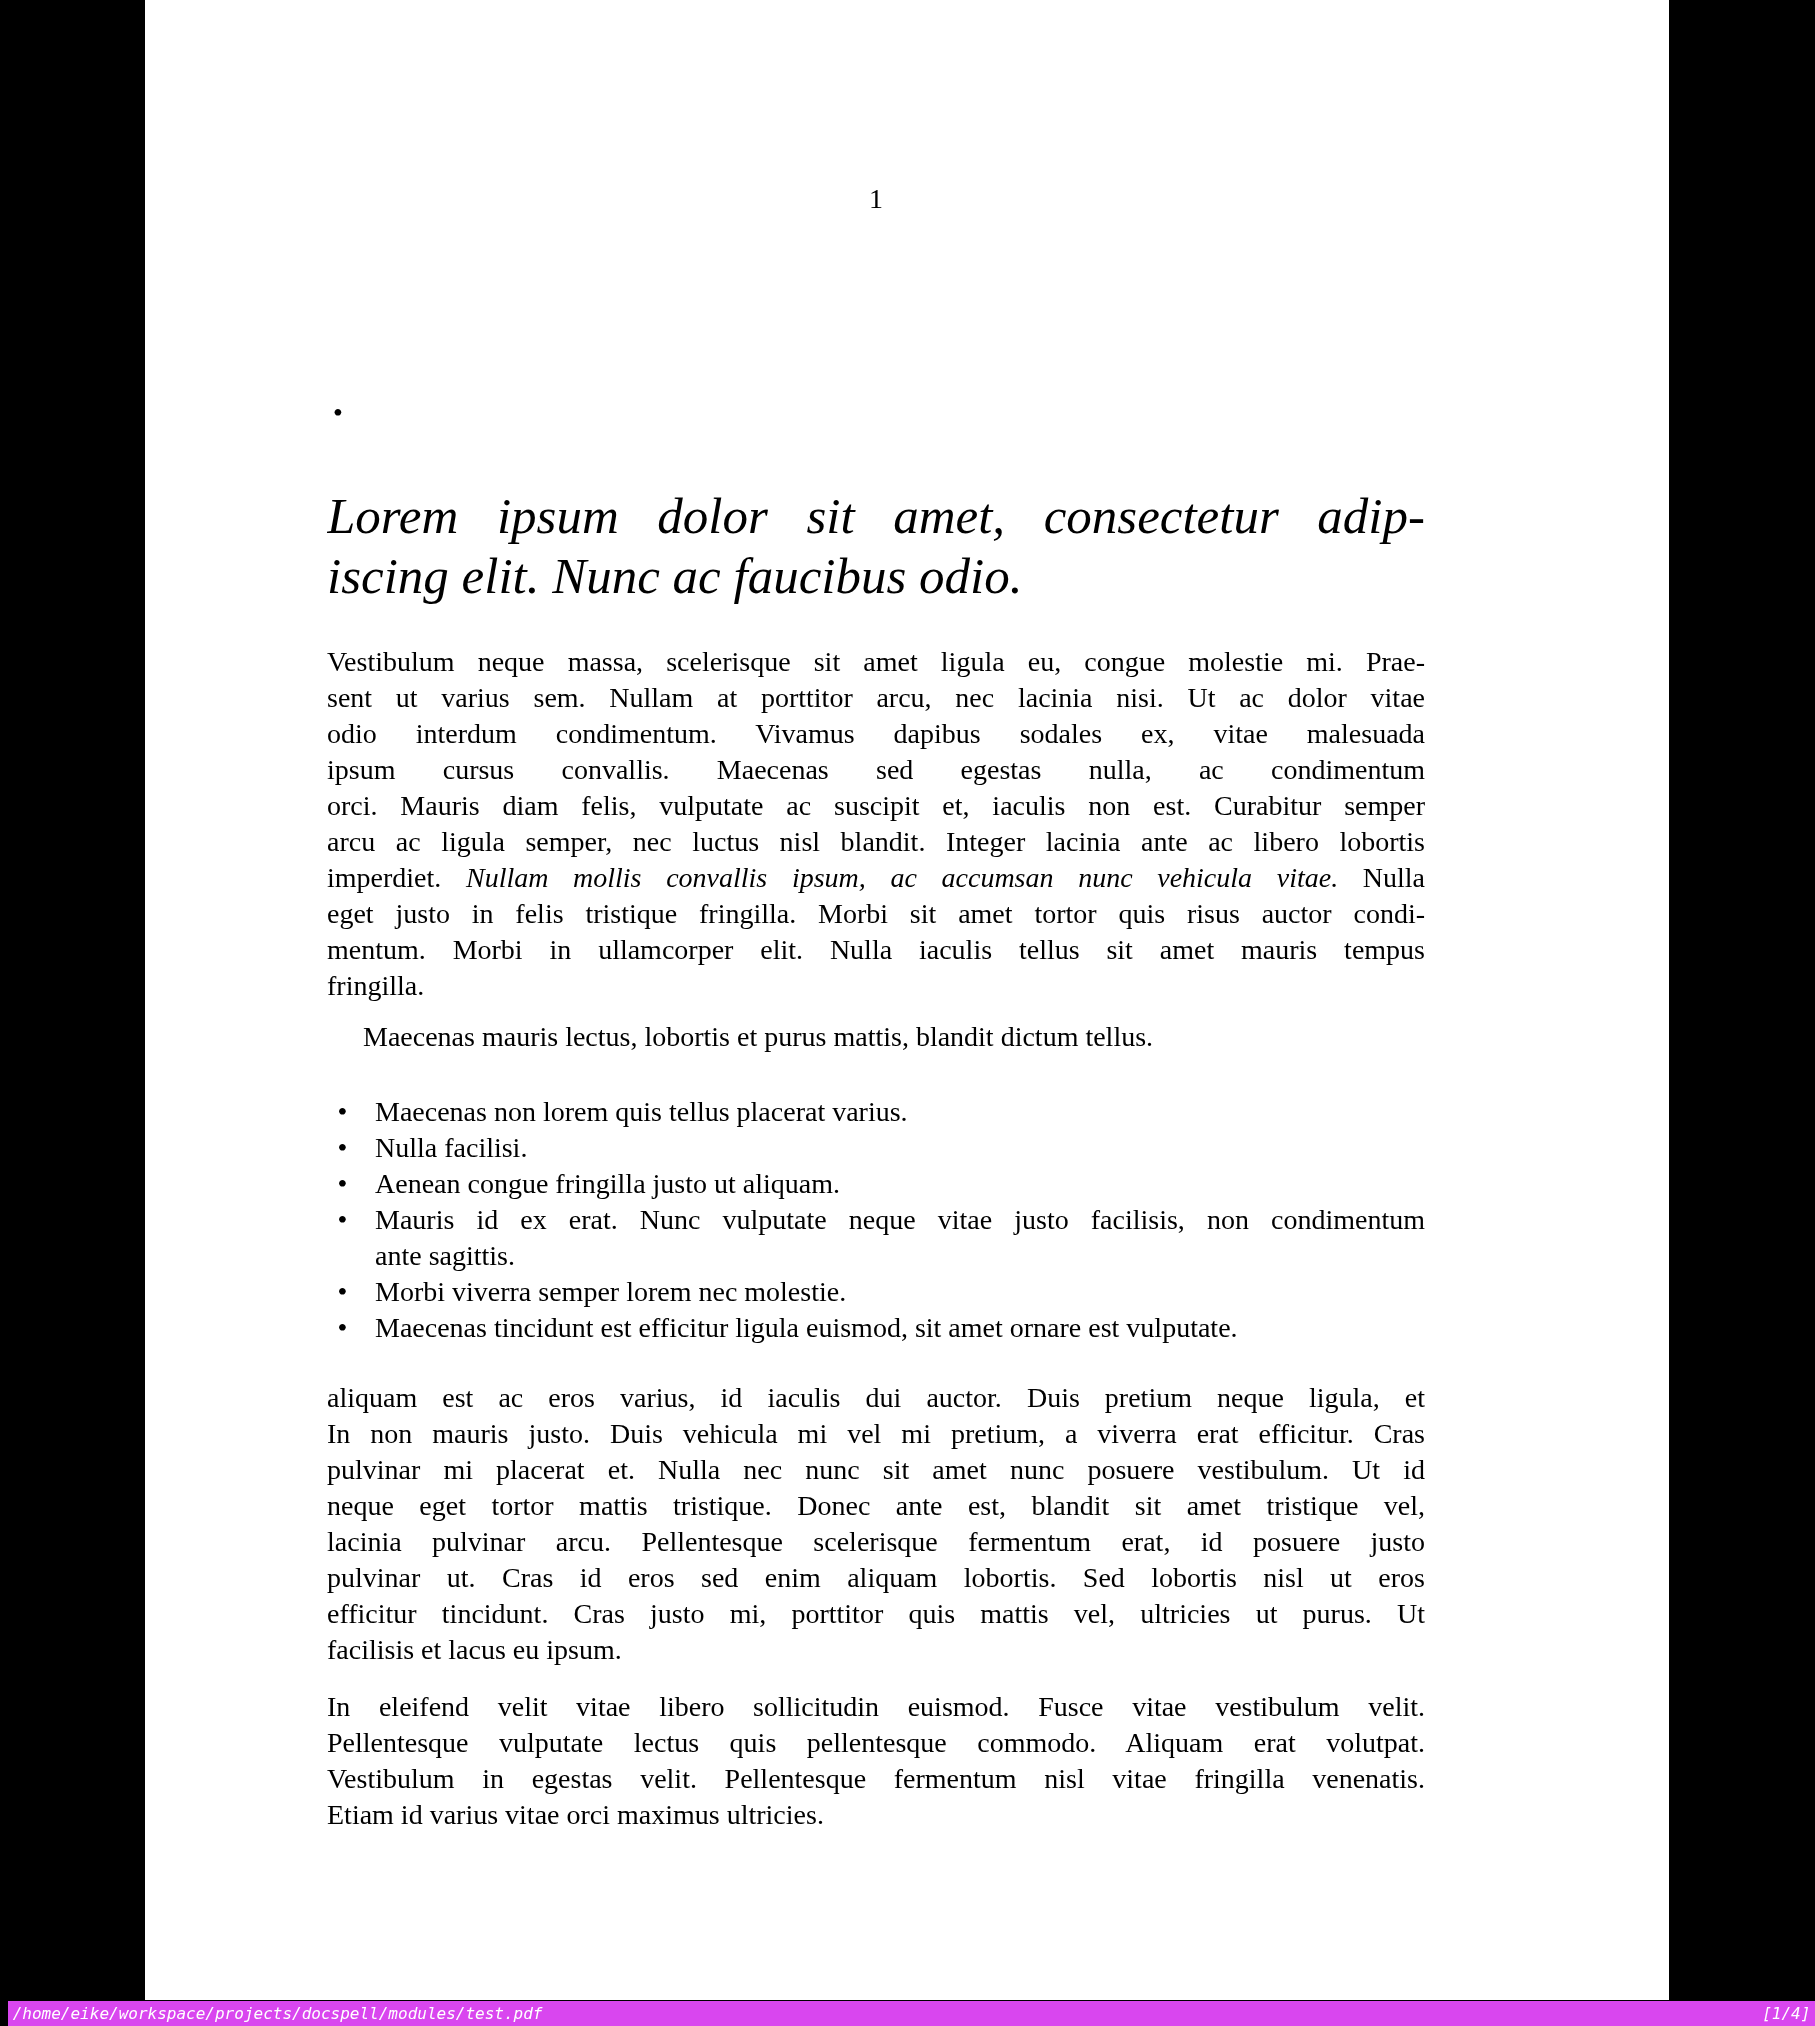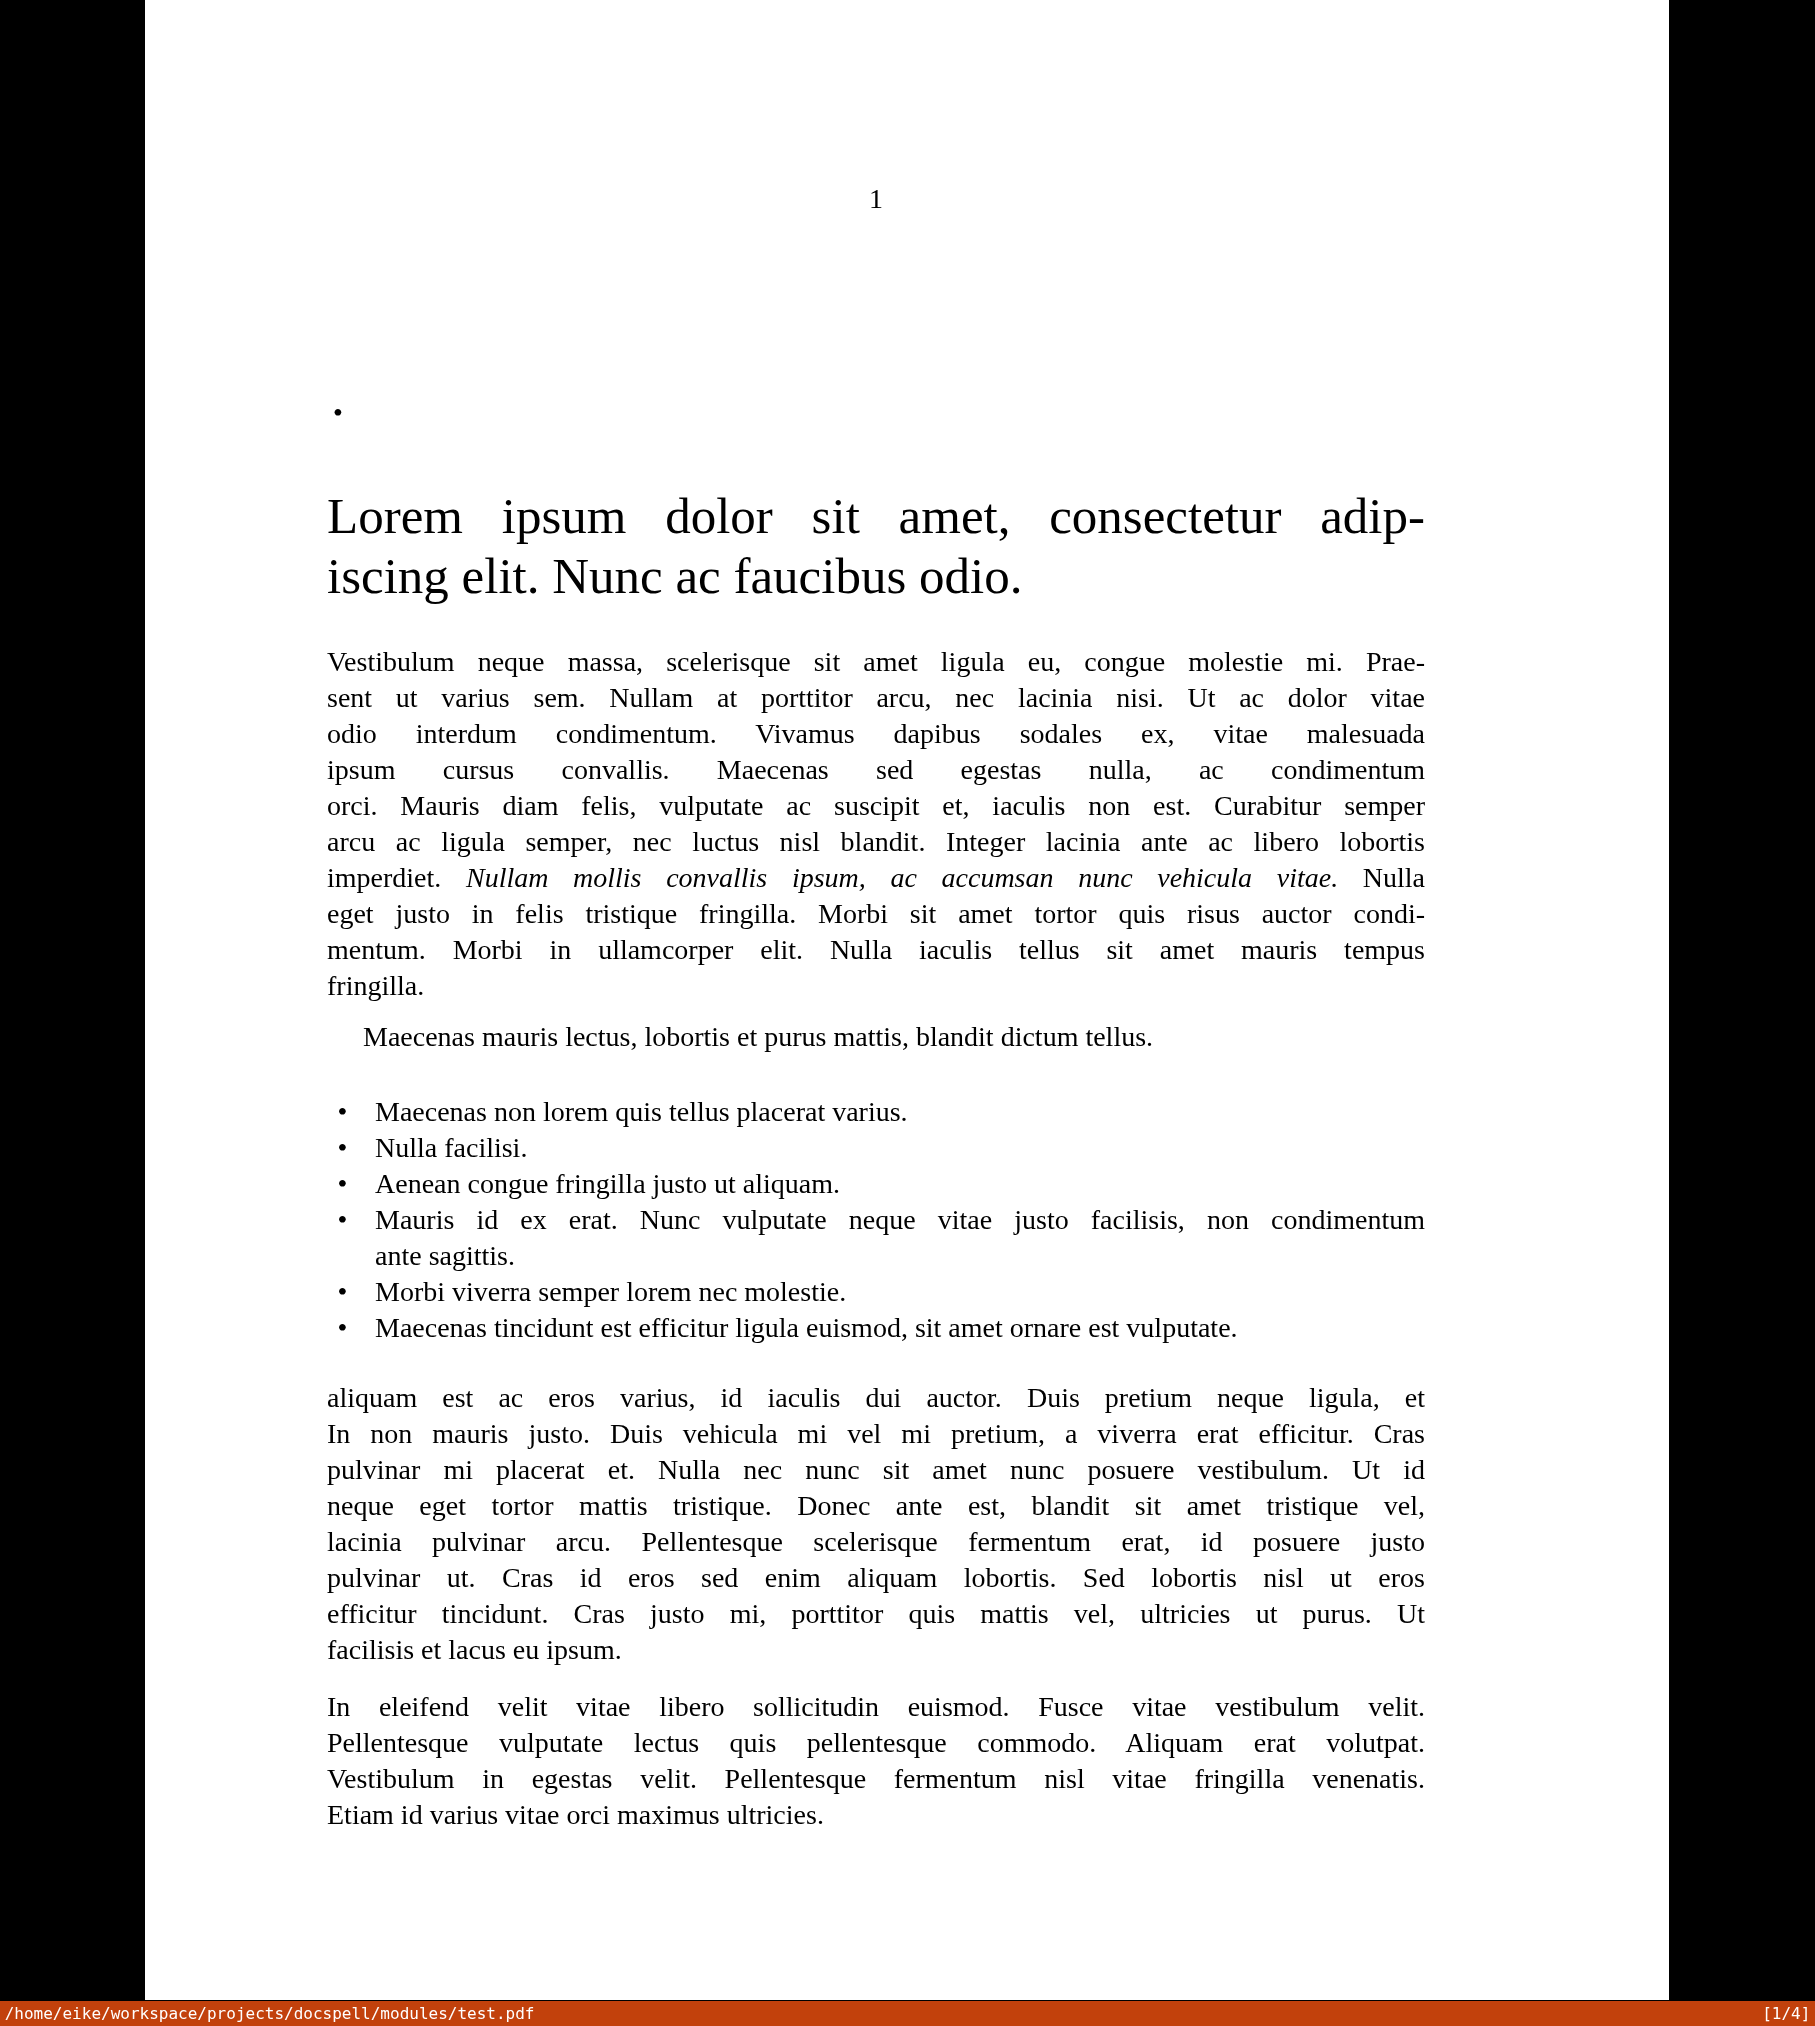--- a/index.html
+++ b/index.html
@@ -34,46 +34,47 @@
   .b { font-weight: normal; }
   .i { font-style: italic; }
 
   #pagenum   { top: 181px; text-align: center; }
   #introlabel{ top: 324px; }
   #lonebullet{
     position: absolute; left: 188px; top: 395px;
     font-size: 28px; line-height: 36px;
   }
   #title { top: 486px; font-size: 51px; line-height: 60px; }
-  #title .tl { height: 60px; }
+  #title .tl { height: 60px; font-style: italic; }
   #para1 { top: 644px; }
   #para2 { top: 1019px; margin-left: 36px; }
   #list  { top: 1094px; }
   #para3 { top: 1380px; }
   #para4 { top: 1689px; }
 
   .li { position: relative; padding-left: 48px; }
   .li .bullet {
     position: absolute; left: 10.4px; top: 0;
     line-height: 36px;
   }
 
   .statusbar {
     position: absolute;
-    left: 0; right: 0; bottom: 0;
+    left: 8px; right: 0; bottom: 0;
     height: 24.6px;
-    background: #c2410c;
+    background: #d946ef;
     color: #ffffff;
     font-family: "DejaVu Sans Mono", "Liberation Mono", monospace;
     font-size: 16px;
     display: flex;
     justify-content: space-between;
     align-items: center;
     padding: 0 4.7px;
     box-sizing: border-box;
+    font-style: italic;
   }
 </style>
 </head>
 <body>
 
 <div class="page">
   <div class="block" id="pagenum">1</div>
   <span id="lonebullet">•</span>
   <div class="block" id="title">
       <div class="tl"><span>Lorem ipsum dolor sit amet, consectetur adip-</span></div>

